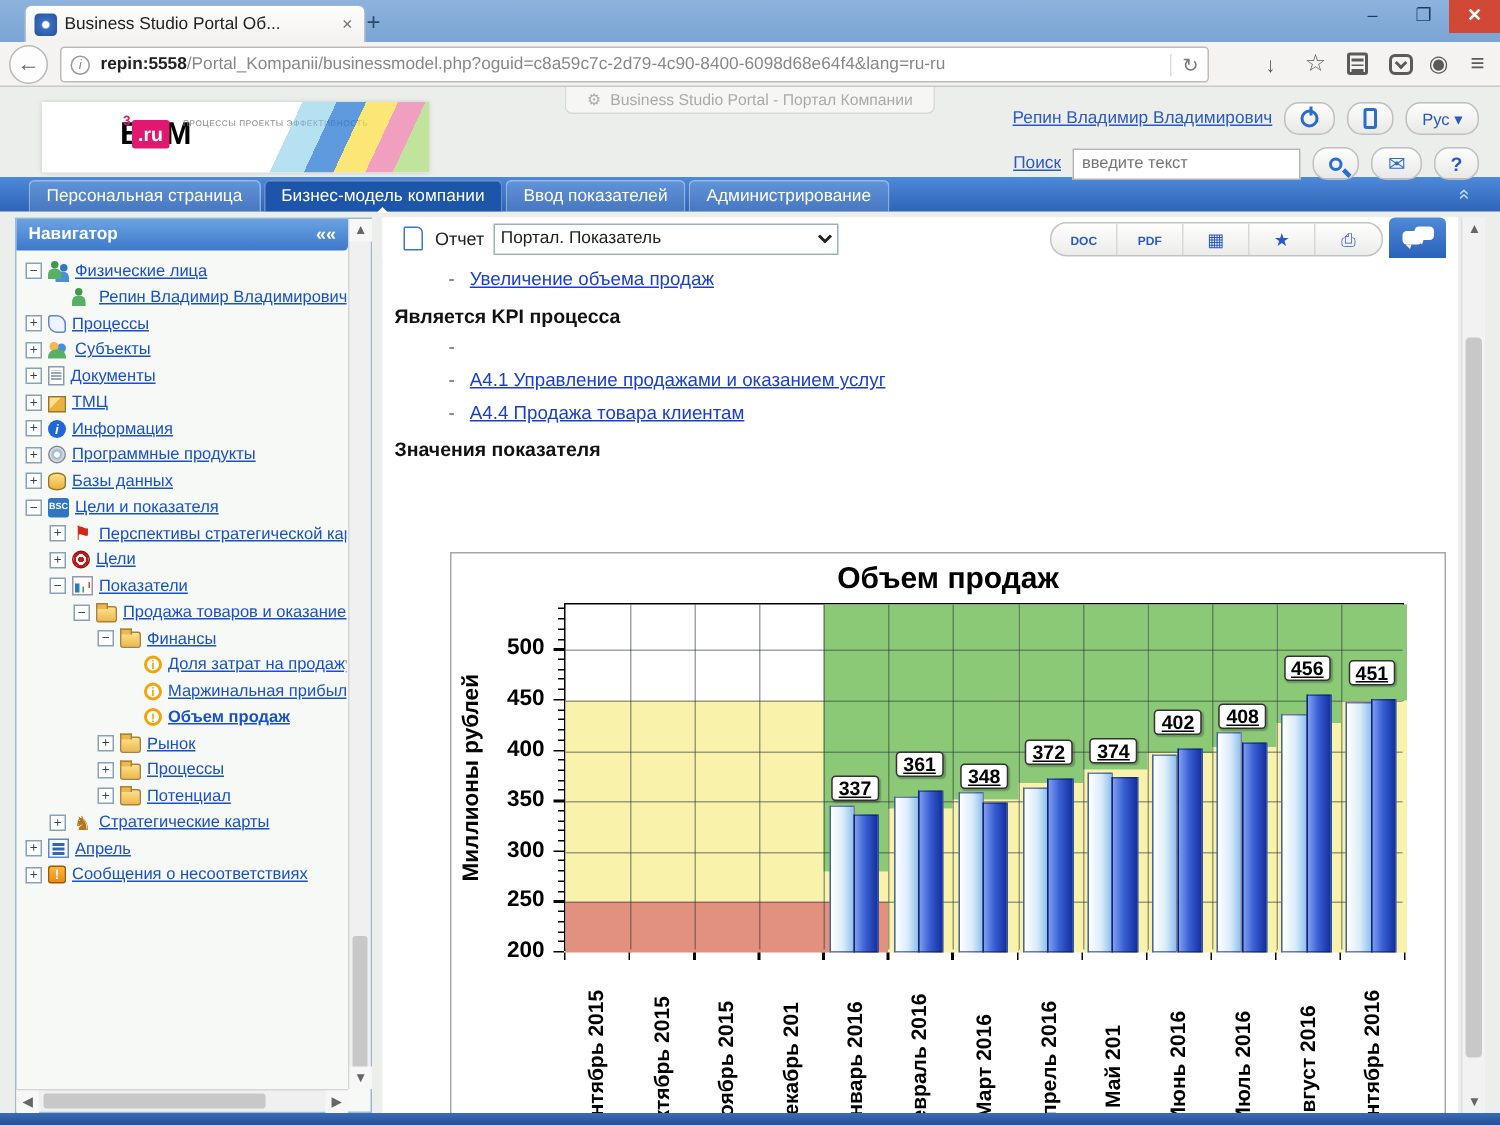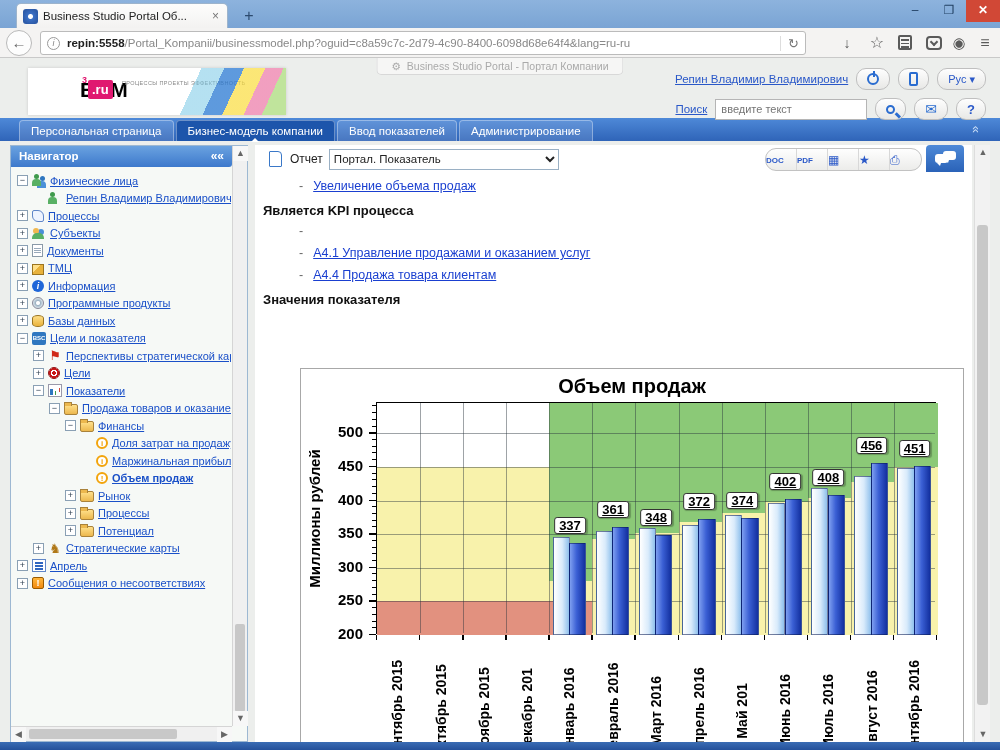--- a/index.html
+++ b/index.html
@@ -1,21 +1,21 @@
 <!DOCTYPE html>
 <html><head>
 <meta charset="utf-8">
 <style>
   * { margin:0; padding:0; box-sizing:border-box; font-family:"Liberation Sans", sans-serif; }
   html,body { width:1000px; height:750px; overflow:hidden; background:#dde6f0; }
   #stage { position:relative; width:1000px; height:750px; }
 
   
   #tabstrip { position:absolute; left:0; top:0; width:1000px; height:28px; background:linear-gradient(#8db3dd,#7aa4d4); }
-  #tab { position:absolute; left:16px; top:3px; width:212px; height:25px; background:linear-gradient(#fdfdfc,#f3f2f1); border:1px solid #9db4cc; border-bottom:none; border-radius:5px 5px 0 0; display:flex; align-items:center; padding:0 6px; gap:5px; }
+  #tab { position:absolute; left:16px; top:3px; width:228px; height:25px; background:linear-gradient(#fdfdfc,#f3f2f1); border:1px solid #9db4cc; border-bottom:none; border-radius:5px 5px 0 0; display:flex; align-items:center; padding:0 6px; gap:5px; }
   #tab .fav { width:15px; height:15px; border-radius:3px; background:radial-gradient(circle at 50% 50%, #fff 2px, #3a6fc4 3px, #2c5aa8 8px); flex:none; }
   #tab .t { font-size:11.5px; color:#222; white-space:nowrap; overflow:hidden; flex:1; }
   #tab .x { color:#777; font-size:12px; padding:0 2px; }
   #newtab { position:absolute; left:236px; top:5px; width:26px; height:22px; color:#2c4a6e; font-size:16px; text-align:center; line-height:22px; }
   .winbtns { position:absolute; right:0; top:0; height:22px; display:flex; }
   .winbtn { width:34px; height:22px; color:#1e3c5e; font-size:12px; text-align:center; line-height:20px; }
   .winbtn.close { background:#d14836; color:#fff; font-weight:bold; }
   #urlrow { position:absolute; left:0; top:28px; width:1000px; height:30px; background:#f4f3f2; border-bottom:1px solid #c9c9c9; }
   #backbtn { position:absolute; left:6px; top:2px; width:26px; height:26px; border:1px solid #b9b9b9; border-radius:50%; background:#fdfdfd; color:#666; font-size:15px; text-align:center; line-height:24px; }
   #urlbox { position:absolute; left:40px; top:3px; width:766px; height:24px; background:#fff; border:1px solid #bbb; border-radius:3px; display:flex; align-items:center; padding:0 6px; gap:7px; }
@@ -105,21 +105,21 @@
   .sbh .lf { left:0; } .sbh .rt { right:0; }
   .sbh .thumb { position:absolute; top:2px; bottom:2px; left:18px; width:148px; background:#c8c8c8; border-radius:2px; }
 
   
   #main { position:absolute; left:255px; top:87px; width:717px; height:597px; background:#fff; }
   #mtoolbar { position:absolute; left:0; top:0; width:717px; height:28px; background:#fff; display:flex; align-items:center; }
   .docico { width:13px; height:16px; background:#fff; border:1.5px solid #3a78c8; border-radius:1px 4px 1px 1px; margin:0 8px 0 14px; }
   #mtoolbar label { font-size:12px; color:#222; margin-right:6px; }
   #report-select { width:230px; height:21px; font-size:11.5px; border:1px solid #9ab0c4; background:#fff; color:#222; }
   .expgroup { position:absolute; right:50px; top:3px; height:23px; display:flex; border:1px solid #c2c2c2; border-radius:11px; background:linear-gradient(#fefefe,#ececea); overflow:hidden; }
-  .expbtn { width:31px; font-size:8px; font-weight:bold; color:#2a58c8; line-height:23px; border-right:1px solid #d8d8d8; position:relative; }
+  .expbtn { width:44px; text-align:center; font-size:8px; font-weight:bold; color:#2a58c8; line-height:23px; border-right:1px solid #d8d8d8; position:relative; }
   .expbtn:last-child { border-right:none; }
   .expbtn .g { font-size:12px; font-weight:normal; }
   #comments-btn { position:absolute; right:8px; top:0; width:38px; height:27px; background:linear-gradient(#4e8ad8,#2a62b8); border-radius:4px 4px 0 0; display:flex; align-items:center; justify-content:center; }
   .bubble { width:13px; height:9px; background:#fff; border-radius:3px; position:relative; }
   .bubble::after { content:""; position:absolute; left:2px; bottom:-3px; border-left:3px solid transparent; border-right:1px solid transparent; border-top:3px solid #fff; }
   .bubble.b2 { margin-left:-5px; margin-top:-6px; }
   #mbody { position:absolute; left:0; top:28px; right:0; bottom:0; font-size:12.5px; }
   .blist { margin:2px 0 4px 44px; }
   .blist .li { display:flex; gap:10px; height:22px; align-items:center; }
   .blist .dash { color:#666; }

